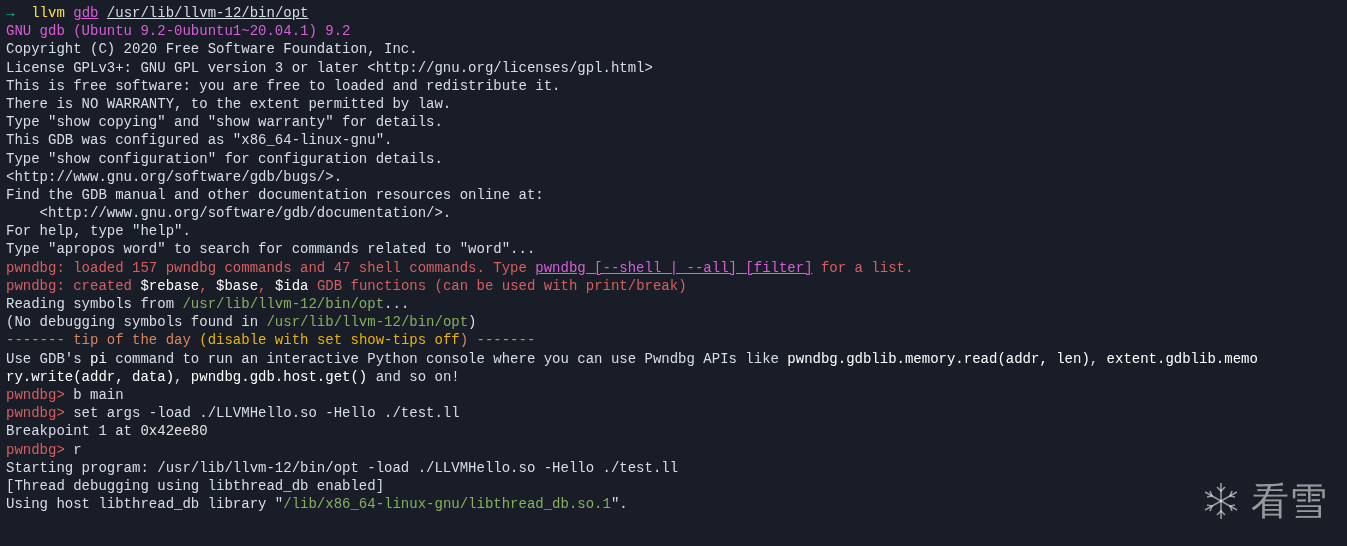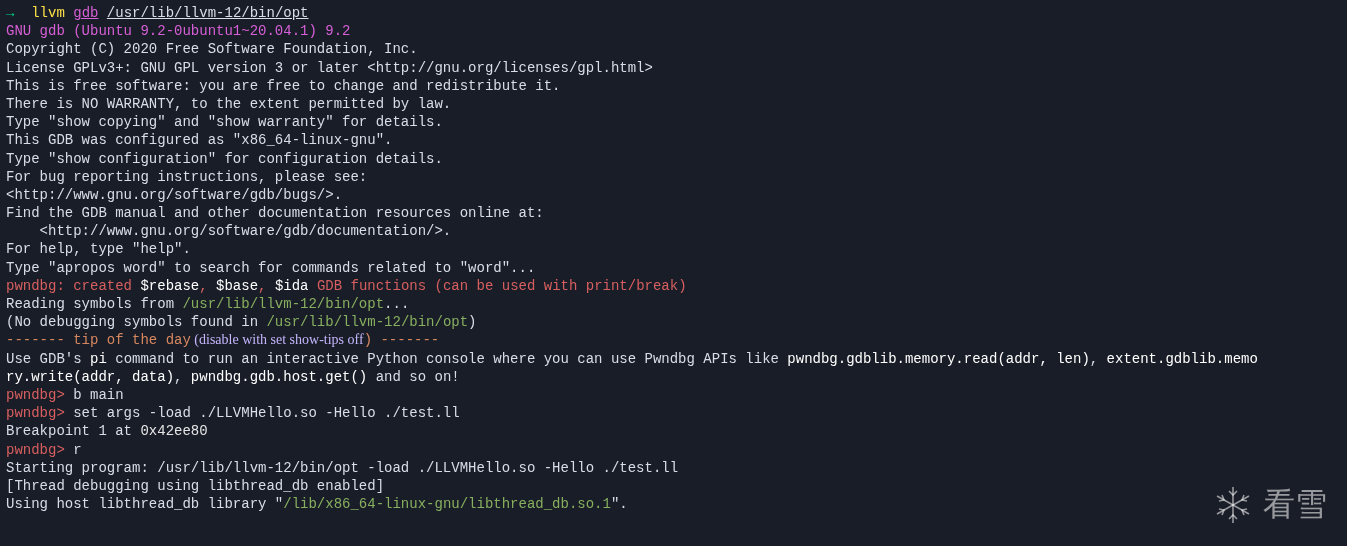--- a/index.html
+++ b/index.html
@@ -16,31 +16,31 @@
     position: relative;
   }
   .line { white-space: pre; }
   .arrow { color: #00d787; }
   .cyan { color: #fde047; }
   .magenta { color: #d75fd7; text-decoration: underline; }
   .ul { text-decoration: underline; }
   .magenta2 { color: #d75fd7; }
   .red { color: #d75f5f; }
   .yellow { color: #ffffff; }
-  .gray { color: #c4b5fd; font-family: Liberation Serif, serif; }
+  .gray { color: #eab308; }
   .orange { color: #d7875f; }
   .blue { color: #e5e5e5; }
   .white { color: #d8dee9; }
   .green2 { color: #87af5f; }
   .watermark {
     position: absolute;
     right: 20px;
     bottom: 20px;
     color: rgba(255,255,255,0.55);
-    font-size: 32px;
+    font-size: 38px;
     font-weight: 400;
     display: flex;
     align-items: center;
     gap: 10px;
     pointer-events: none;
     font-family: "Microsoft YaHei", sans-serif;
   }
   .snow {
     width: 40px;
     height: 40px;
@@ -50,32 +50,32 @@
   }
 </style>
 </head>
 <body>
 
 <div>
 <div class="line"><span class="arrow">→</span>  <span class="cyan">llvm</span> <span class="magenta">gdb</span> <span class="white ul">/usr/lib/llvm-12/bin/opt</span></div>
 <div class="line magenta2">GNU gdb (Ubuntu 9.2-0ubuntu1~20.04.1) 9.2</div>
 <div class="line">Copyright (C) 2020 Free Software Foundation, Inc.</div>
 <div class="line">License GPLv3+: GNU GPL version 3 or later &lt;http://gnu.org/licenses/gpl.html&gt;</div>
-<div class="line">This is free software: you are free to change and redistribute it.</div>
+<div class="line">This is free software: you are free to loaded and redistribute it.</div>
 <div class="line">There is NO WARRANTY, to the extent permitted by law.</div>
 <div class="line">Type "show copying" and "show warranty" for details.</div>
 <div class="line">This GDB was configured as "x86_64-linux-gnu".</div>
 <div class="line">Type "show configuration" for configuration details.</div>
-<div class="line">For bug reporting instructions, please see:</div>
 <div class="line">&lt;http://www.gnu.org/software/gdb/bugs/&gt;.</div>
 <div class="line">Find the GDB manual and other documentation resources online at:</div>
 <div class="line">    &lt;http://www.gnu.org/software/gdb/documentation/&gt;.</div>
 <div class="line"></div>
 <div class="line">For help, type "help".</div>
 <div class="line">Type "apropos word" to search for commands related to "word"...</div>
+<div class="line"><span class="red">pwndbg:</span><span class="red"> loaded 157 pwndbg commands and 47 shell commands. Type </span><span class="magenta">pwndbg [--shell | --all] [filter]</span><span class="red"> for a list.</span></div>
 <div class="line"><span class="red">pwndbg:</span><span class="red"> created </span><span class="yellow">$rebase</span><span class="red">, </span><span class="yellow">$base</span><span class="red">, </span><span class="yellow">$ida</span><span class="red"> GDB functions (can be used with print/break)</span></div>
 <div class="line"><span>Reading symbols from </span><span class="green2">/usr/lib/llvm-12/bin/opt</span><span>...</span></div>
 <div class="line"><span>(No debugging symbols found in </span><span class="green2">/usr/lib/llvm-12/bin/opt</span><span>)</span></div>
 <div class="line"><span class="orange">------- </span><span class="orange">tip of the day</span><span class="gray"> (disable with </span><span class="gray">set show-tips off</span><span class="orange">) -------</span></div>
 <div class="line"><span>Use GDB's </span><span class="yellow">pi</span><span> command to run an interactive Python console where you can use Pwndbg APIs like </span><span class="yellow">pwndbg.gdblib.memory.read(addr, len)</span><span>, </span><span class="yellow">extent.gdblib.memo</span></div>
 <div class="line"><span class="yellow">ry.write(addr, data)</span><span>, </span><span class="yellow">pwndbg.gdb.host.get()</span><span> and so on!</span></div>
 <div class="line"><span class="red">pwndbg&gt;</span><span> b main</span></div>
 <div class="line"><span class="red">pwndbg&gt;</span><span> set args -load ./LLVMHello.so -Hello ./test.ll</span></div>
 <div class="line"><span>Breakpoint 1 at </span><span class="blue">0x42ee80</span></div>
 <div class="line"><span class="red">pwndbg&gt;</span><span> r</span></div>

